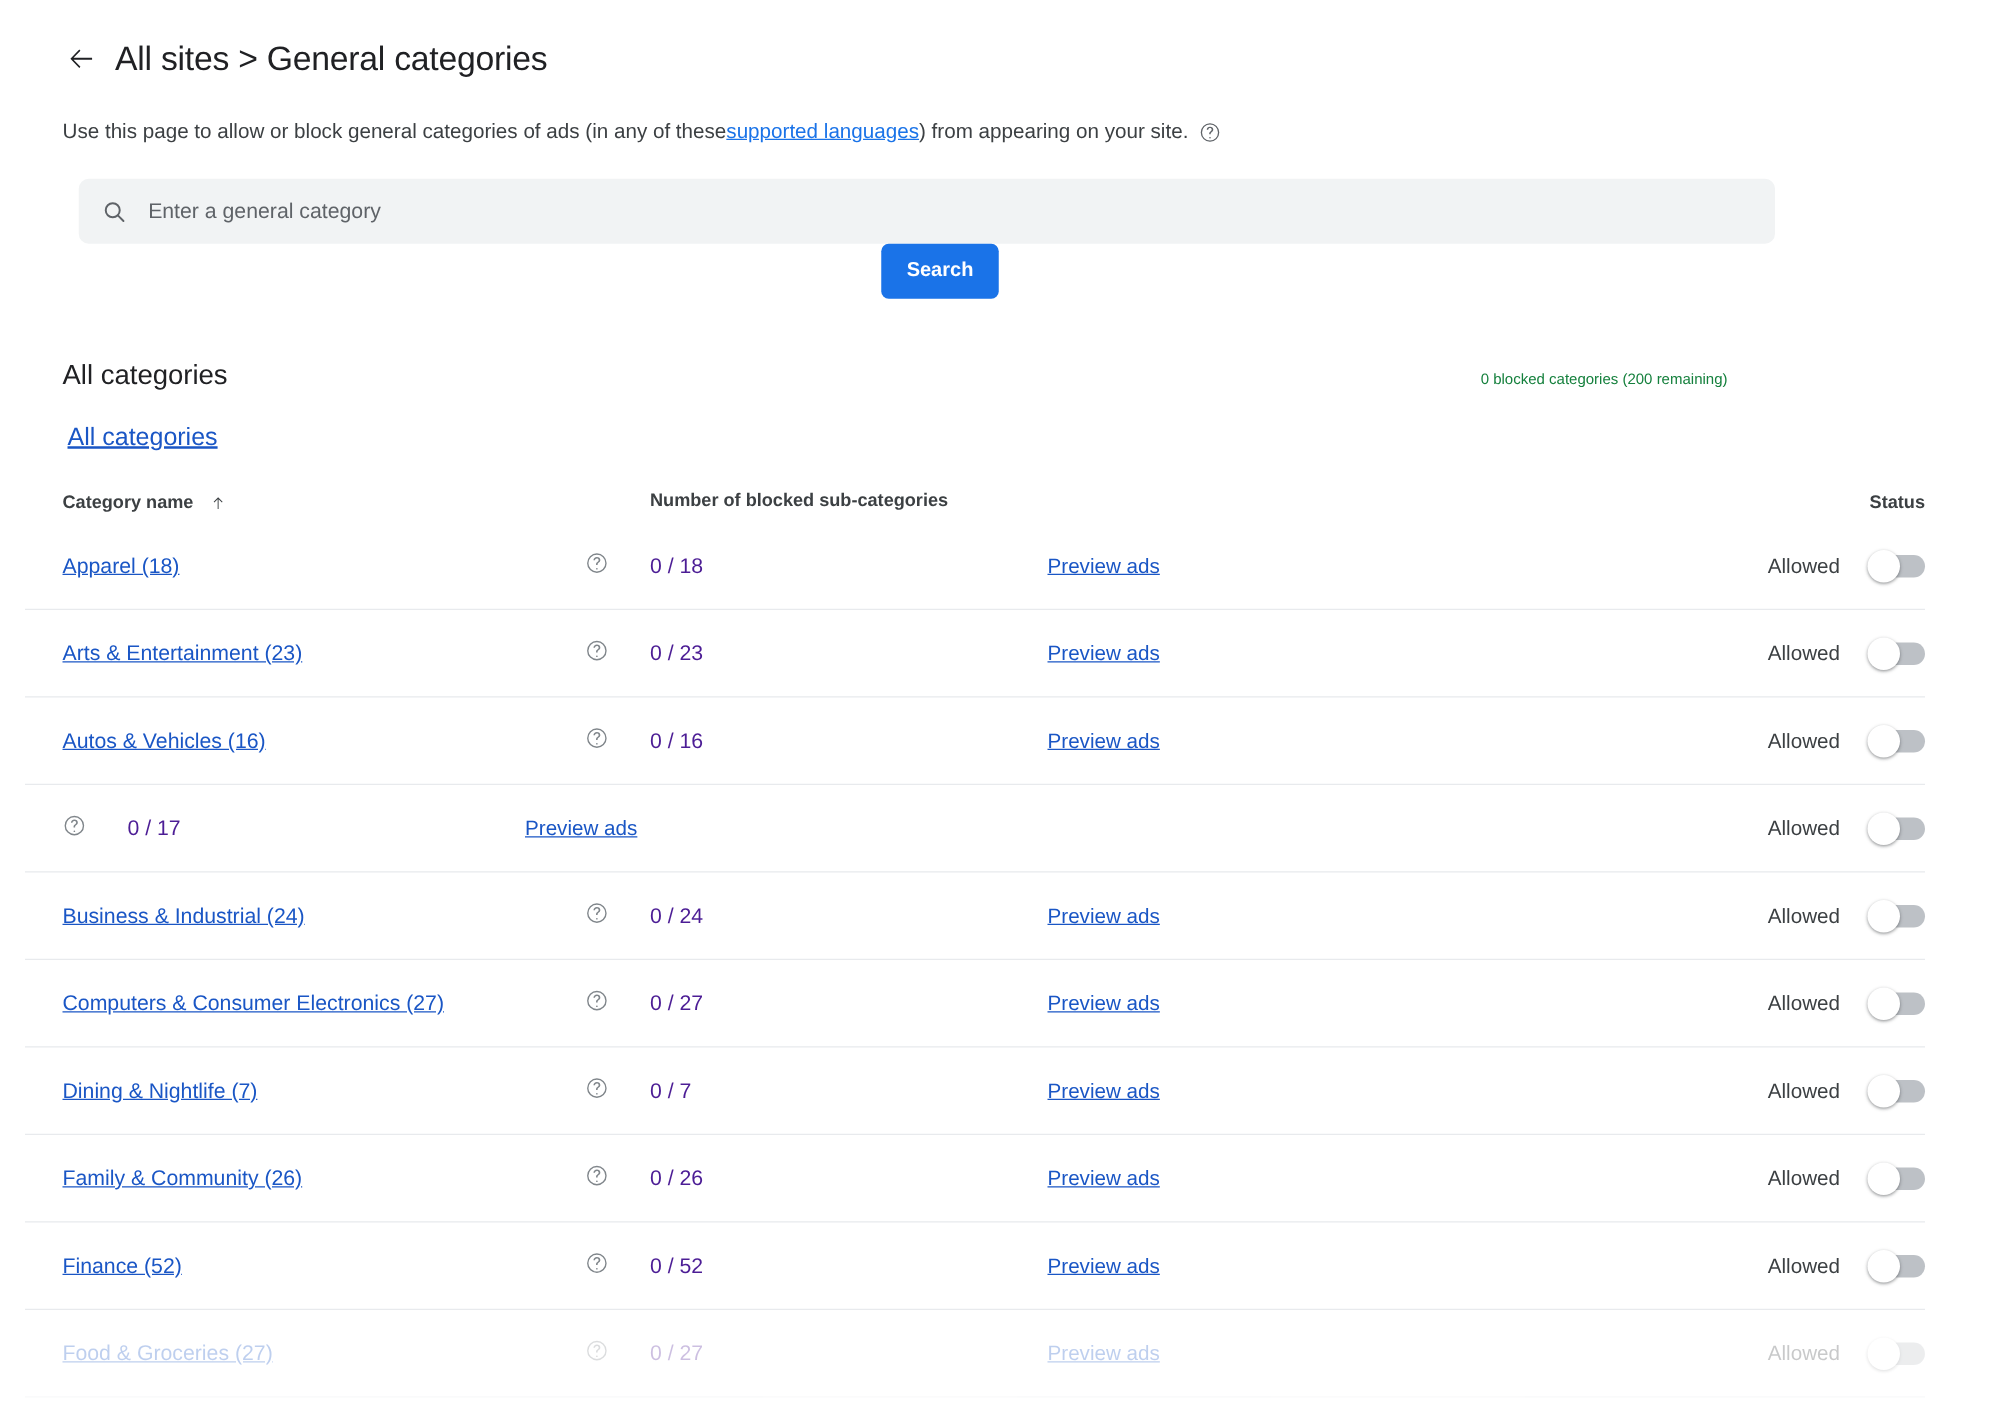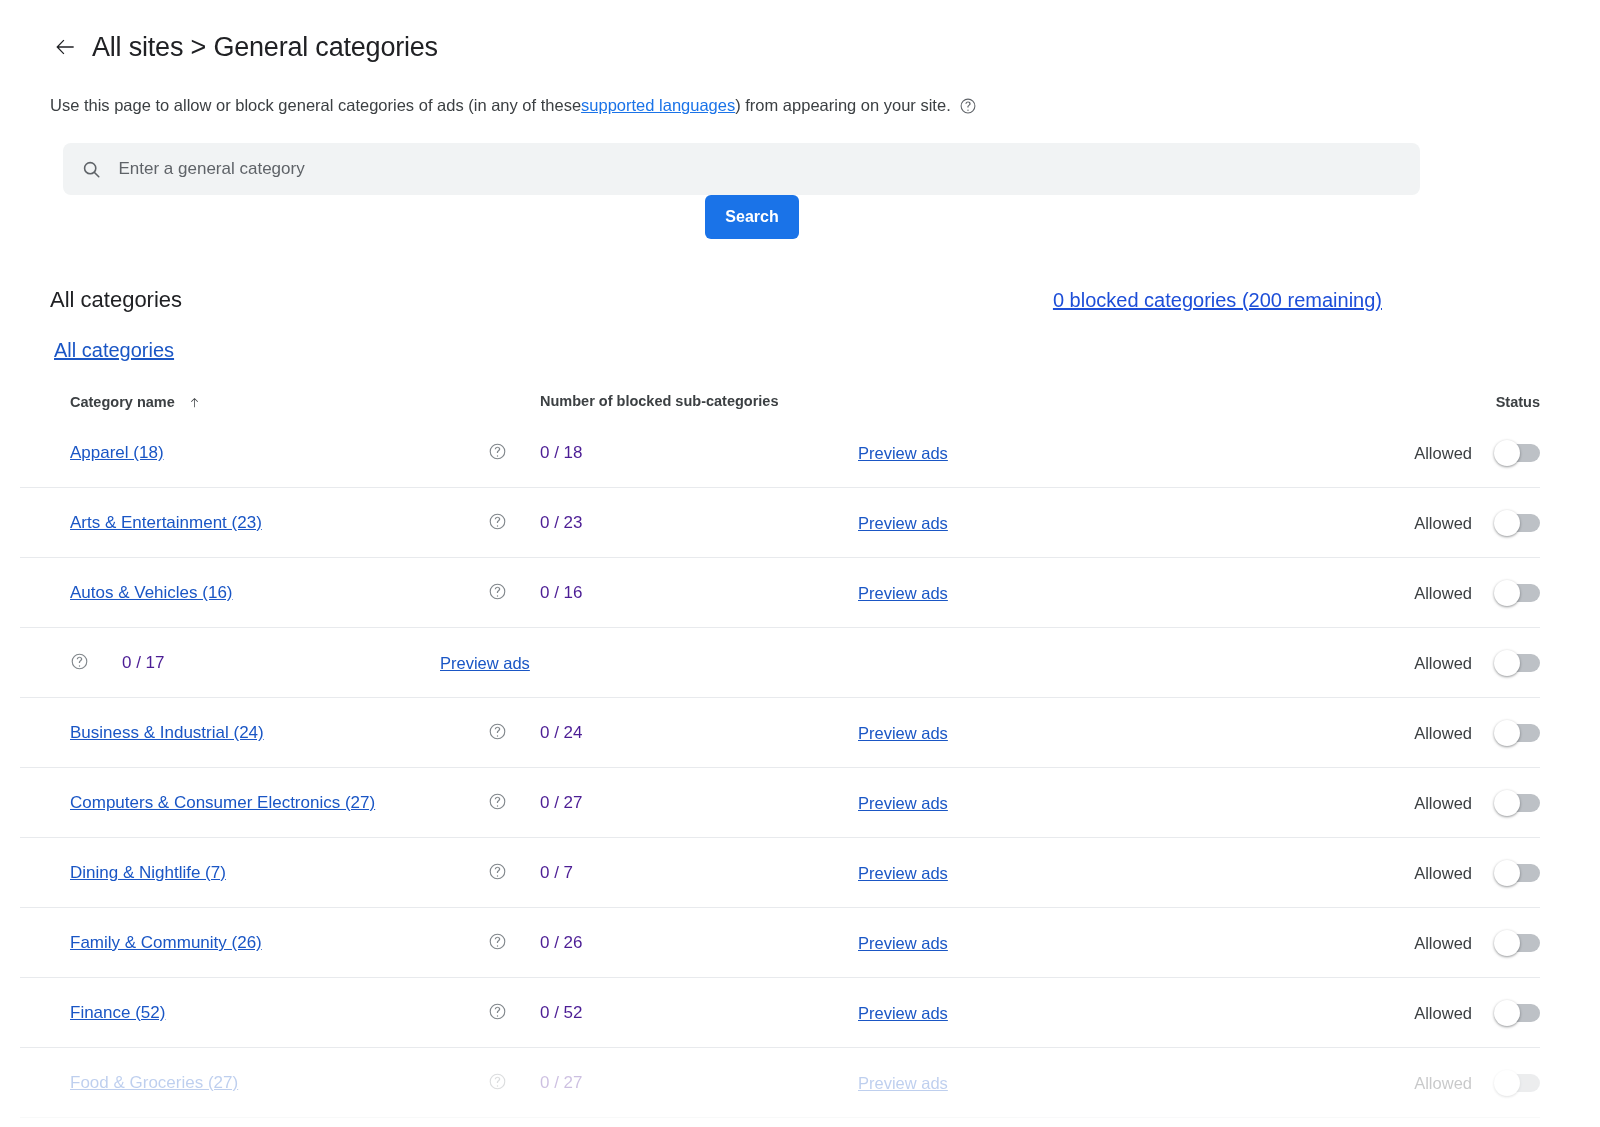--- a/index.html
+++ b/index.html
@@ -127,23 +127,22 @@
     align-items: baseline;
     justify-content: space-between;
     margin: 48px 50px 0 50px;
   }
   .section-title {
     font-size: 22px;
     font-weight: 400;
     color: #202124;
   }
   .section-count {
-    font-size: 20px;
-    color: #1d4ed8;
-    text-decoration: underline;
+    font-size: 12px;
+    color: #15803d;
   }
 
   
   .crumb-row {
     margin: 26px 0 0 54px;
   }
   .crumb-link {
     font-size: 20px;
     color: #1a56c5;
     text-decoration: underline;
@@ -153,21 +152,21 @@
   
   .table {
     margin-top: 22px;
     width: 1600px;
   }
   .row {
     display: flex;
     align-items: center;
     height: 70px;
     box-sizing: border-box;
-    padding-left: 70px;
+    padding-left: 50px;
     padding-right: 60px;
     position: relative;
   }
   .row::after {
     content: "";
     position: absolute;
     left: 20px;
     right: 60px;
     bottom: 0;
     height: 1px;

